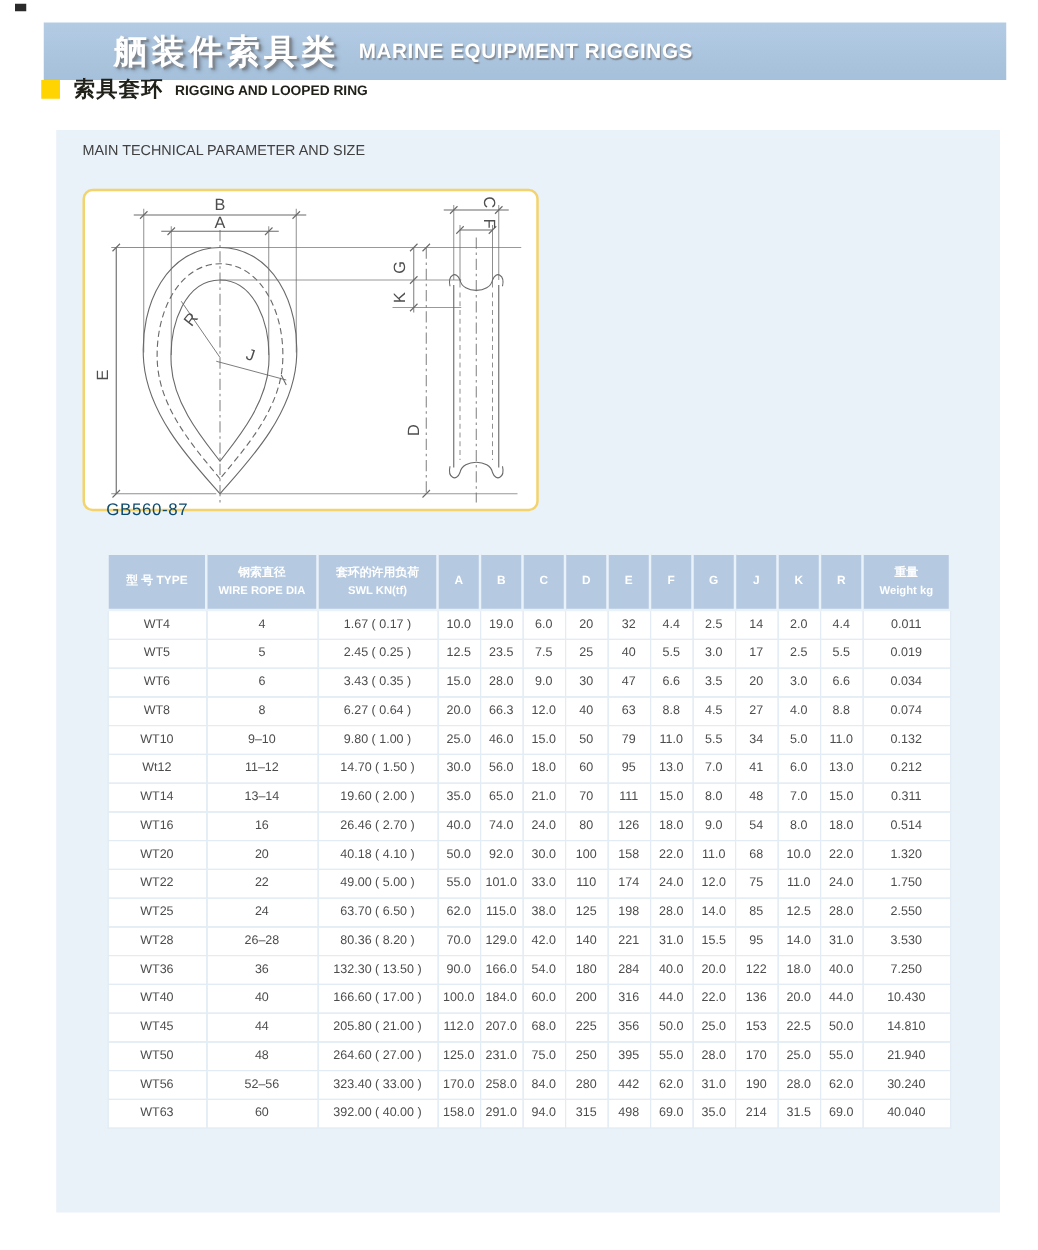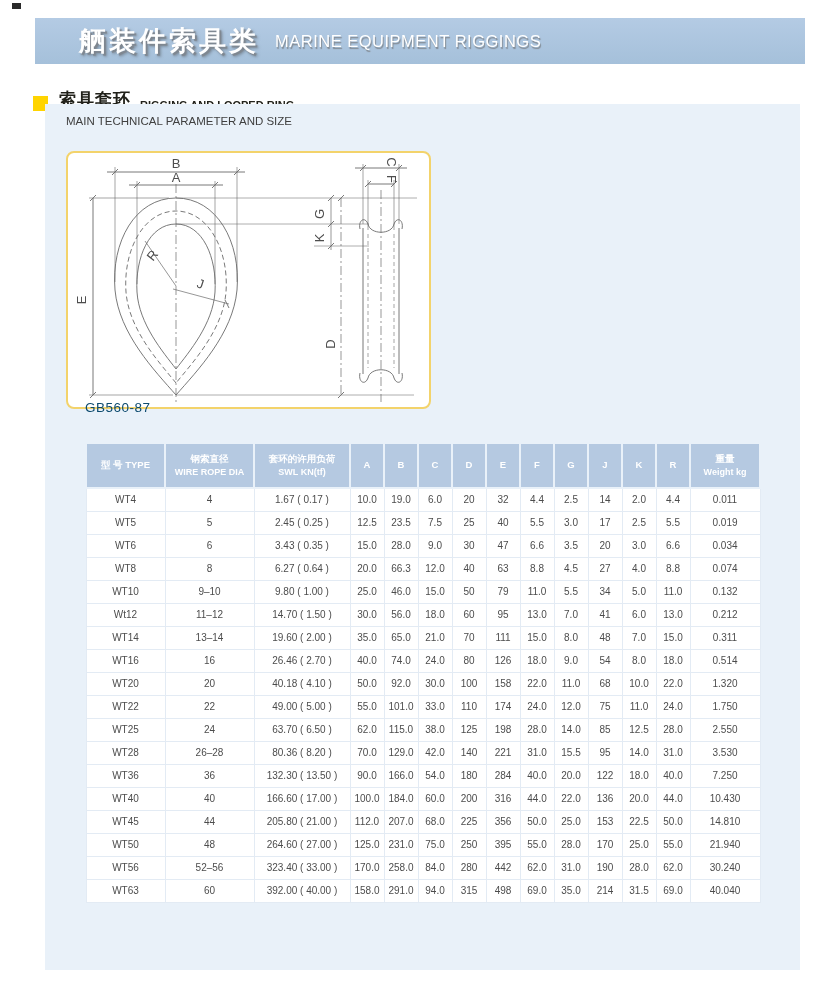--- a/index.html
+++ b/index.html
@@ -7,33 +7,33 @@
   body {
     width:830px; height:1000px; position:relative; overflow:hidden;
     font-family:"Liberation Sans","DejaVu Sans",sans-serif;
   }
   .regmark { position:absolute; left:12px; top:3px; width:9px; height:6px; background:#2a2a2a; }
 
   
   .banner {
     position:absolute; left:35px; top:18px; width:770px; height:46px;
     background:linear-gradient(#b4cbe4,#a5c0da);
-    display:flex; align-items:center; padding-left:44px;
+    display:flex; align-items:center; padding-left:56px;
   }
   .banner .zh {
     font-size:27px; font-weight:bold; color:#ffffff; letter-spacing:3px;
     text-shadow:2px 2px 1px #7e868f, 3px 3px 3px rgba(90,98,108,.55);
   }
   .banner .en {
-    font-size:16.5px; font-weight:normal; color:#ffffff; margin-left:16px; letter-spacing:.5px;
+    font-size:16.5px; font-weight:bold; color:#ffffff; margin-left:16px; letter-spacing:.5px;
     text-shadow:1px 2px 1px #828a93;
   }
 
   
-  .section-head { position:absolute; left:33px; top:88px; display:flex; align-items:flex-end; }
+  .section-head { position:absolute; left:33px; top:60px; display:flex; align-items:center; }
   .ysq { width:15px; height:15px; background:#ffd400; margin-right:11px; }
   .section-head .zh { font-size:17px; font-weight:bold; color:#21211a; letter-spacing:1px; }
   .section-head .en { font-size:11px; font-weight:bold; color:#21211a; margin-left:9px; margin-top:3px; }
 
   
   .panel {
     position:absolute; left:45px; top:104px; width:755px; height:866px;
     background:#e9f1f9;
   }
   .tech { position:absolute; left:21px; top:8px; }

